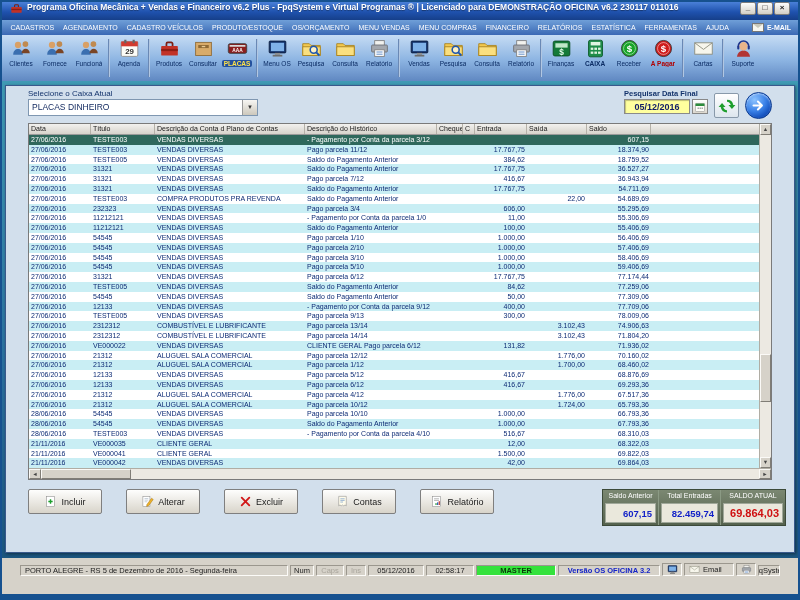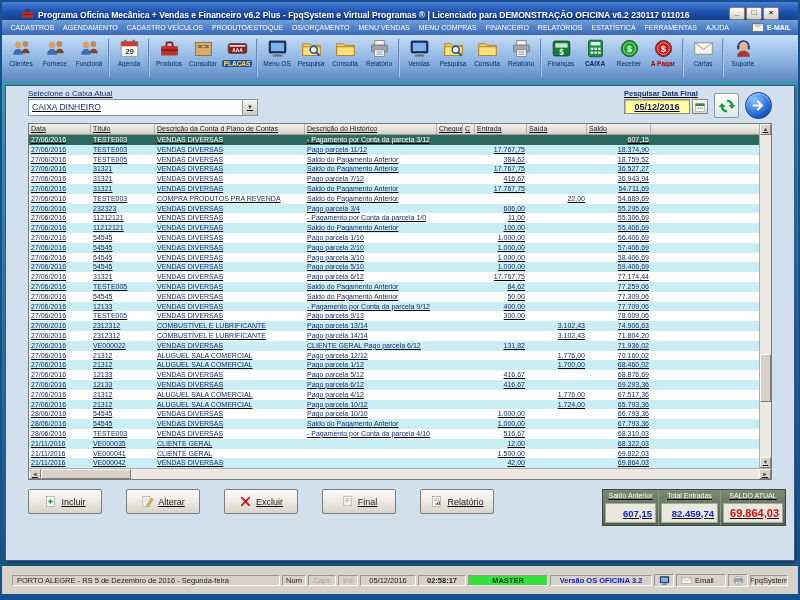--- a/index.html
+++ b/index.html
@@ -1,21 +1,21 @@
 <!DOCTYPE html>
 <html><head>
 <meta charset="utf-8">
 <style>
   html,body{margin:0;padding:0;}
   *{box-sizing:border-box;}
   body{width:800px;height:600px;overflow:hidden;font-family:"Liberation Sans",sans-serif;background:#222;}
   .app{width:800px;height:600px;display:flex;flex-direction:column;background:#2f7fa0;border:2px solid #16518f;border-bottom:6px solid #16518f;}
 
   
-  .titlebar{height:18px;flex:none;background:linear-gradient(180deg,#4a80d8 0%,#1f52ae 55%,#163f8a 100%);display:flex;align-items:flex-end;gap:4px;padding:0 19px;color:#fff;}
+  .titlebar{height:18px;flex:none;background:linear-gradient(180deg,#4a80d8 0%,#1f52ae 55%,#163f8a 100%);display:flex;align-items:flex-start;gap:4px;padding:0 8px;color:#fff;}
   .app-icon{width:13px;height:13px;flex:none;}
   .title-text{flex:1;font-size:8.5px;font-weight:bold;white-space:nowrap;overflow:hidden;text-shadow:0 1px 1px rgba(0,0,0,.4);}
   .winbtns{display:flex;gap:1px;}
   .winbtn{width:16px;height:13px;background:linear-gradient(#fdfdfc,#d2cec5);border:1px solid #7d7d7d;border-radius:2px;font-size:8px;line-height:10px;text-align:center;color:#222;font-weight:bold;cursor:pointer;}
   .winbtn.sm{width:14px;height:12px;font-size:7px;line-height:9px;}
 
   
   .menubar{height:15px;flex:none;background:linear-gradient(180deg,#6f9fd8,#3a68b4);display:flex;align-items:center;padding:0 4px;color:#fff;white-space:nowrap;}
   .menu-items{display:flex;}
   .menu-item{font-size:7px;padding:1px 4.5px;cursor:pointer;}
@@ -31,21 +31,21 @@
   .tl-red{color:#b00000;font-weight:bold;}
   .tl-caps{font-weight:bold;}
   .tl-badge{background:#24519e;color:#ffe34a;font-weight:bold;padding:0 2px;border-radius:2px;}
   .tsep{width:2px;flex:none;margin:3px 2px;background:linear-gradient(90deg,#46699f,#d5e6f8);}
 
   
   .mdi{flex:1;background:linear-gradient(180deg,#3f9ab4 0%,#2a6f9e 60%,#1c567f 100%);padding:4px 3px 5px;overflow:hidden;}
   .win{height:100%;background:#d2dfec;border:1px solid #38598c;box-shadow:1px 1px 3px rgba(0,0,0,.45);display:flex;flex-direction:column;}
   .win-titlebar{height:16px;flex:none;background:linear-gradient(180deg,#9dc0ec 0%,#4e7ec8 45%,#2c5cae 100%);display:flex;align-items:center;gap:4px;padding:0 3px;color:#fff;font-size:8.5px;font-weight:bold;}
   .win-title{flex:1;text-shadow:0 1px 1px rgba(0,0,0,.35);}
-  .win-body{flex:1;display:flex;flex-direction:column;padding:3px 22px 0 22px;overflow:hidden;text-decoration:underline;}
+  .win-body{flex:1;display:flex;flex-direction:column;padding:3px 22px 0 22px;overflow:hidden;}
 
   
   .controls{height:34px;flex:none;display:flex;align-items:flex-start;}
   .caixa-label{font-size:8px;color:#13336b;display:block;margin-bottom:1px;}
   .combo{width:230px;height:17px;border:1px solid #7f97b1;background:#fff;display:flex;cursor:pointer;}
   .combo-text{flex:1;font-size:8.5px;color:#10275e;padding:2px 3px;white-space:nowrap;overflow:hidden;}
   .combo-btn{width:15px;flex:none;background:linear-gradient(#f7f6f3,#cdc8bc);border-left:1px solid #999;font-size:6px;color:#333;text-align:center;line-height:15px;}
   .date-area{margin-left:auto;display:flex;align-items:flex-start;gap:6px;}
   .date-stack{display:flex;flex-direction:column;}
   .date-label{font-size:7.5px;font-weight:bold;color:#13336b;margin-bottom:1px;white-space:nowrap;}
@@ -92,29 +92,29 @@
   .summary{margin-left:auto;margin-right:-14px;display:flex;height:37px;background:linear-gradient(#7b8872,#55624e);border:1px solid #3c4a39;}
   .sum-col{display:flex;flex-direction:column;border-right:1px solid #8b9a84;}
   .sum-col:last-child{border-right:none;}
   .sum-label{height:12px;font-size:7px;color:#fff;text-align:center;padding:2px 4px 0;white-space:nowrap;}
   .sum-value{flex:1;margin:1px 2px 2px;background:#eae8dc;border:1px solid #a0a89a;display:flex;align-items:center;justify-content:flex-end;padding:0 3px;font-weight:bold;font-size:9.5px;white-space:nowrap;}
   .sum-col.atual .sum-value{font-size:11px;}
   .val-blue{color:#1322c8;}
   .val-red{color:#cf1010;}
 
   
-  .statusbar{height:28px;flex:none;background:#d6d2c9;display:flex;gap:2px;padding:10px;align-items:center;font-size:7.5px;color:#222;}
+  .statusbar{height:22px;flex:none;background:#d6d2c9;display:flex;gap:2px;padding:18px;align-items:flex-end;font-size:7.5px;color:#222;}
   .sb{flex:0 0 auto;border:1px solid;border-color:#9b978e #fcfbf8 #fcfbf8 #9b978e;padding:0 4px;display:flex;align-items:center;white-space:nowrap;overflow:hidden;gap:3px;}
   .sb svg{width:11px;height:11px;flex:none;}
   .sb.loc{width:268px;}
   .sb.w24{width:24px;justify-content:center;}
   .sb.w28{width:28px;justify-content:center;}
   .sb.w20{width:20px;justify-content:center;}
   .sb.w56{width:56px;justify-content:center;}
-  .sb.w48{width:48px;justify-content:center;font-weight:bold;}
+  .sb.w48{width:48px;justify-content:center;}
   .sb.dim{color:#a9a59c;}
   .sb.master{width:80px;background:#35e23c;font-weight:bold;justify-content:center;color:#0a3a0a;}
   .sb.version{width:102px;color:#1322c8;font-weight:bold;justify-content:center;}
   .sb.iconp{width:20px;justify-content:center;}
   .sb.email{width:50px;}
   .sb.brand{flex:1 1 auto;justify-content:center;}
 </style>
 </head>
 <body>
 
@@ -412,21 +412,21 @@
     </div>
 
   <div class="mdi">
     <div class="win">
       <div class="win-body">
 
         <div class="controls">
           <div class="caixa-group">
             <span class="caixa-label">Selecione o Caixa Atual</span>
             <div class="combo">
-              <div class="combo-text">CAIXA DINHEIRO</div>
+              <div class="combo-text">PLACAS DINHEIRO</div>
               <div class="combo-btn">▼</div>
             </div>
           </div>
           <div class="date-area">
             <div class="date-stack">
               <span class="date-label">Pesquisar Data Final</span>
               <div class="date-row">
                 <div class="date-field">05/12/2016</div>
                 <div class="cal-btn">
                     <svg>
@@ -908,21 +908,21 @@
               <div class="action-btn">
                 <svg>
                   <use href="#ic-delete" xlink:href="#ic-delete"></use>
                 </svg>
                 <span>Excluir</span>
               </div>
               <div class="action-btn">
                 <svg>
                   <use href="#ic-receipt" xlink:href="#ic-receipt"></use>
                 </svg>
-                <span>Final</span>
+                <span>Contas</span>
               </div>
               <div class="action-btn">
                 <svg>
                   <use href="#ic-report" xlink:href="#ic-report"></use>
                 </svg>
                 <span>Relatório</span>
               </div>
             </div>
           <div class="summary">
               <div class="sum-col" style="width: 56px;">

